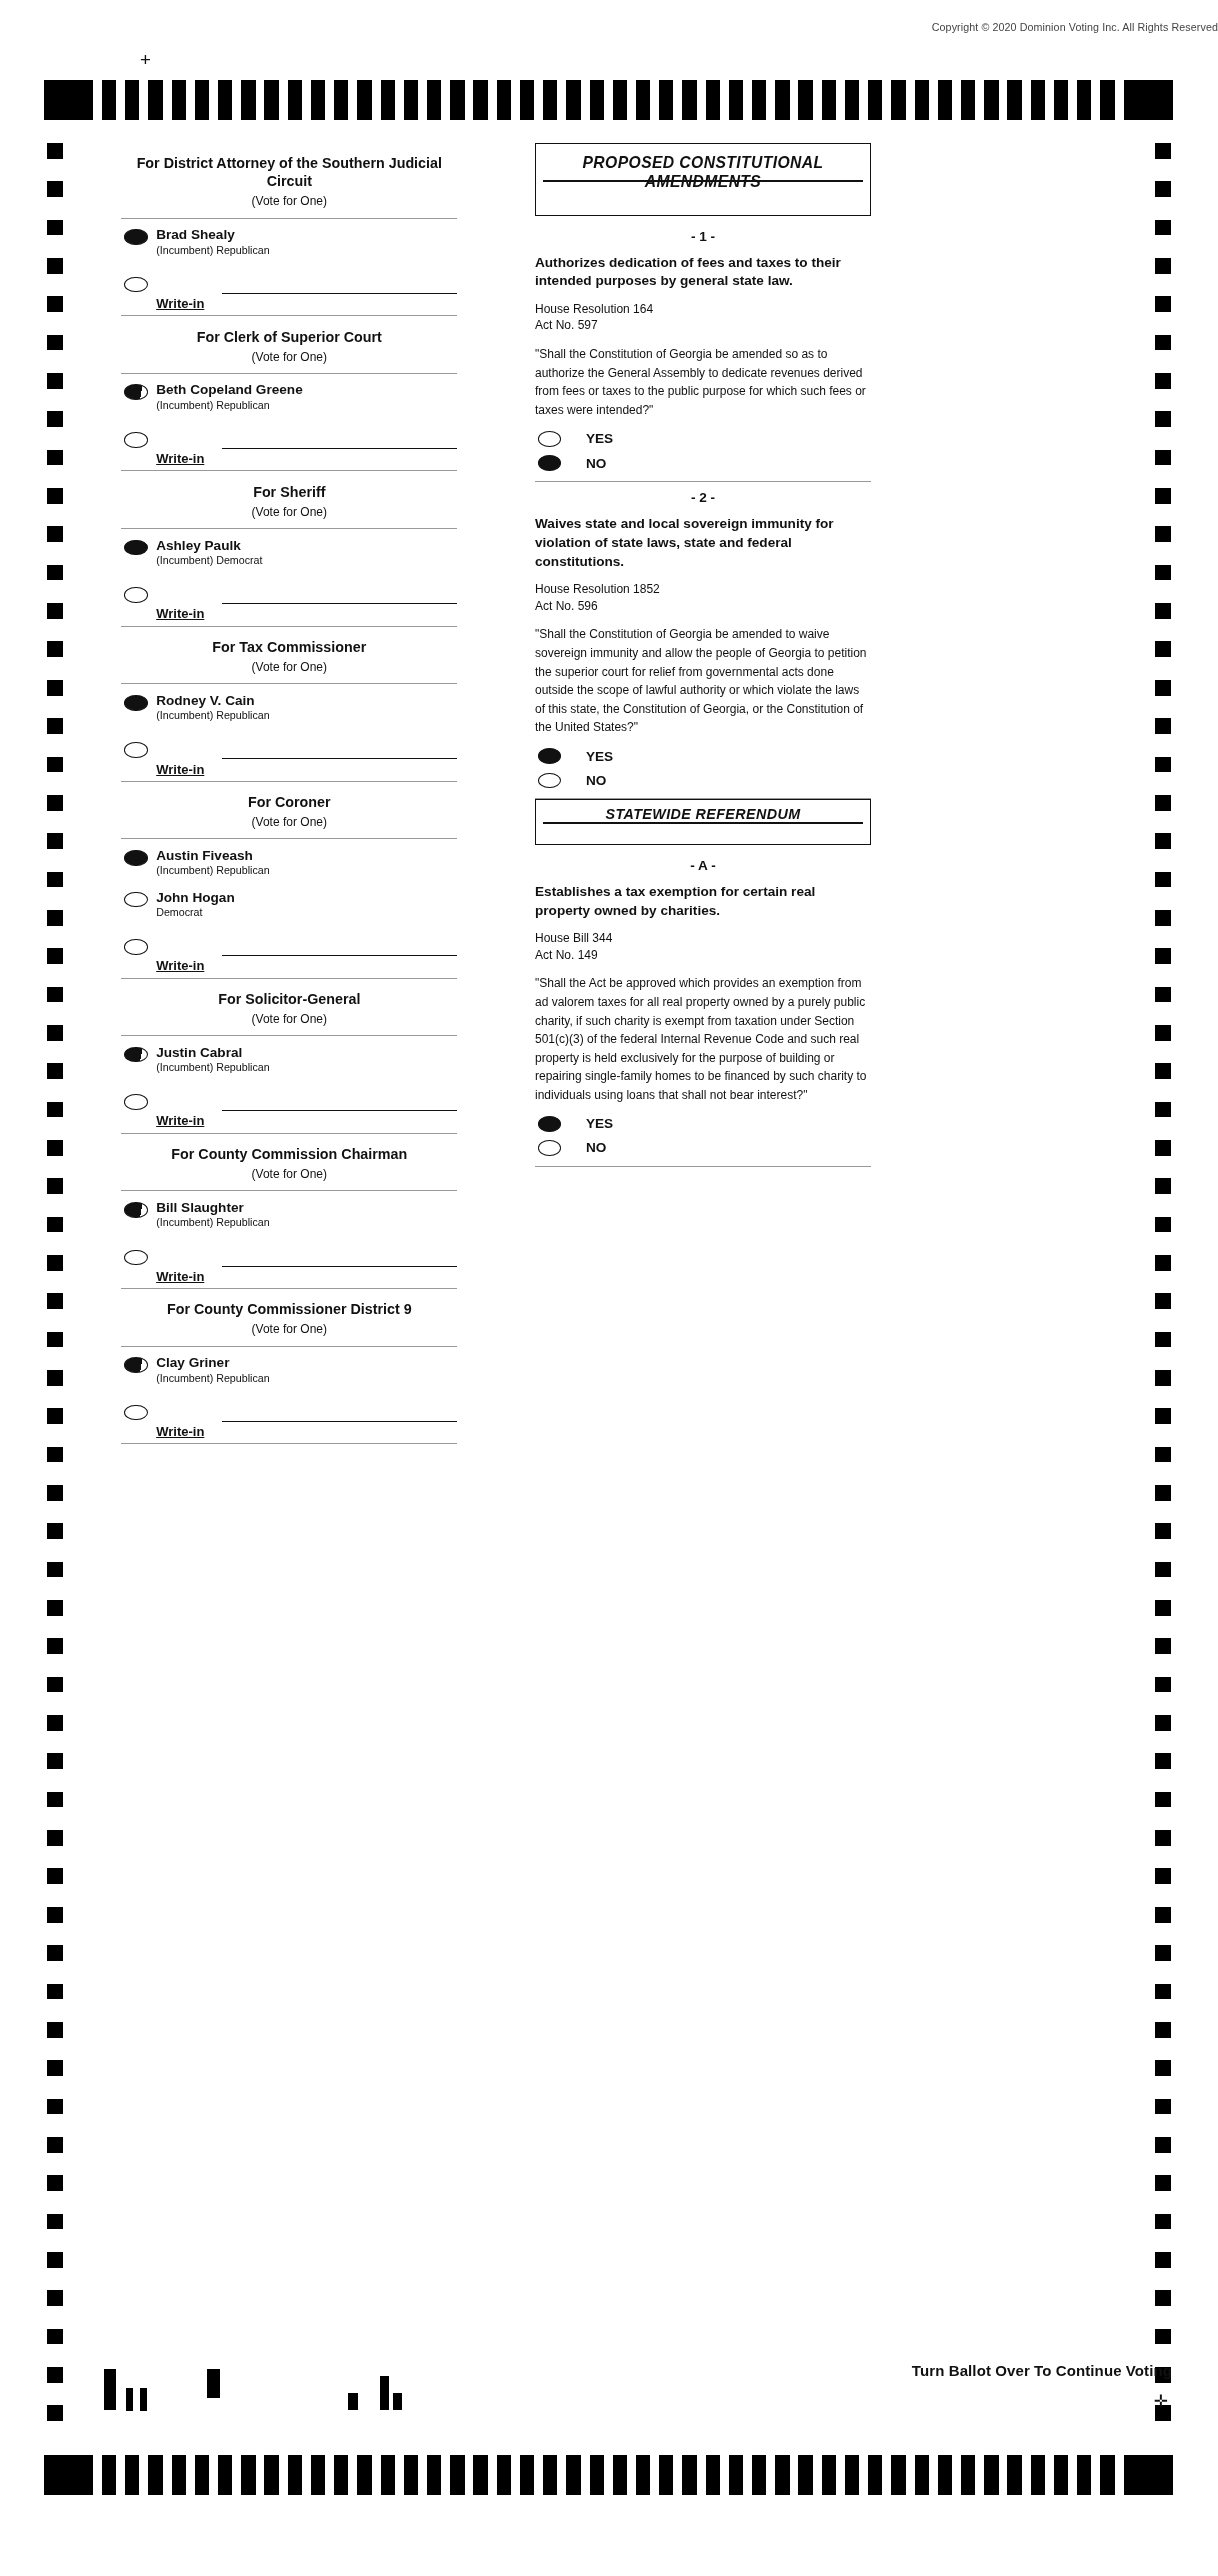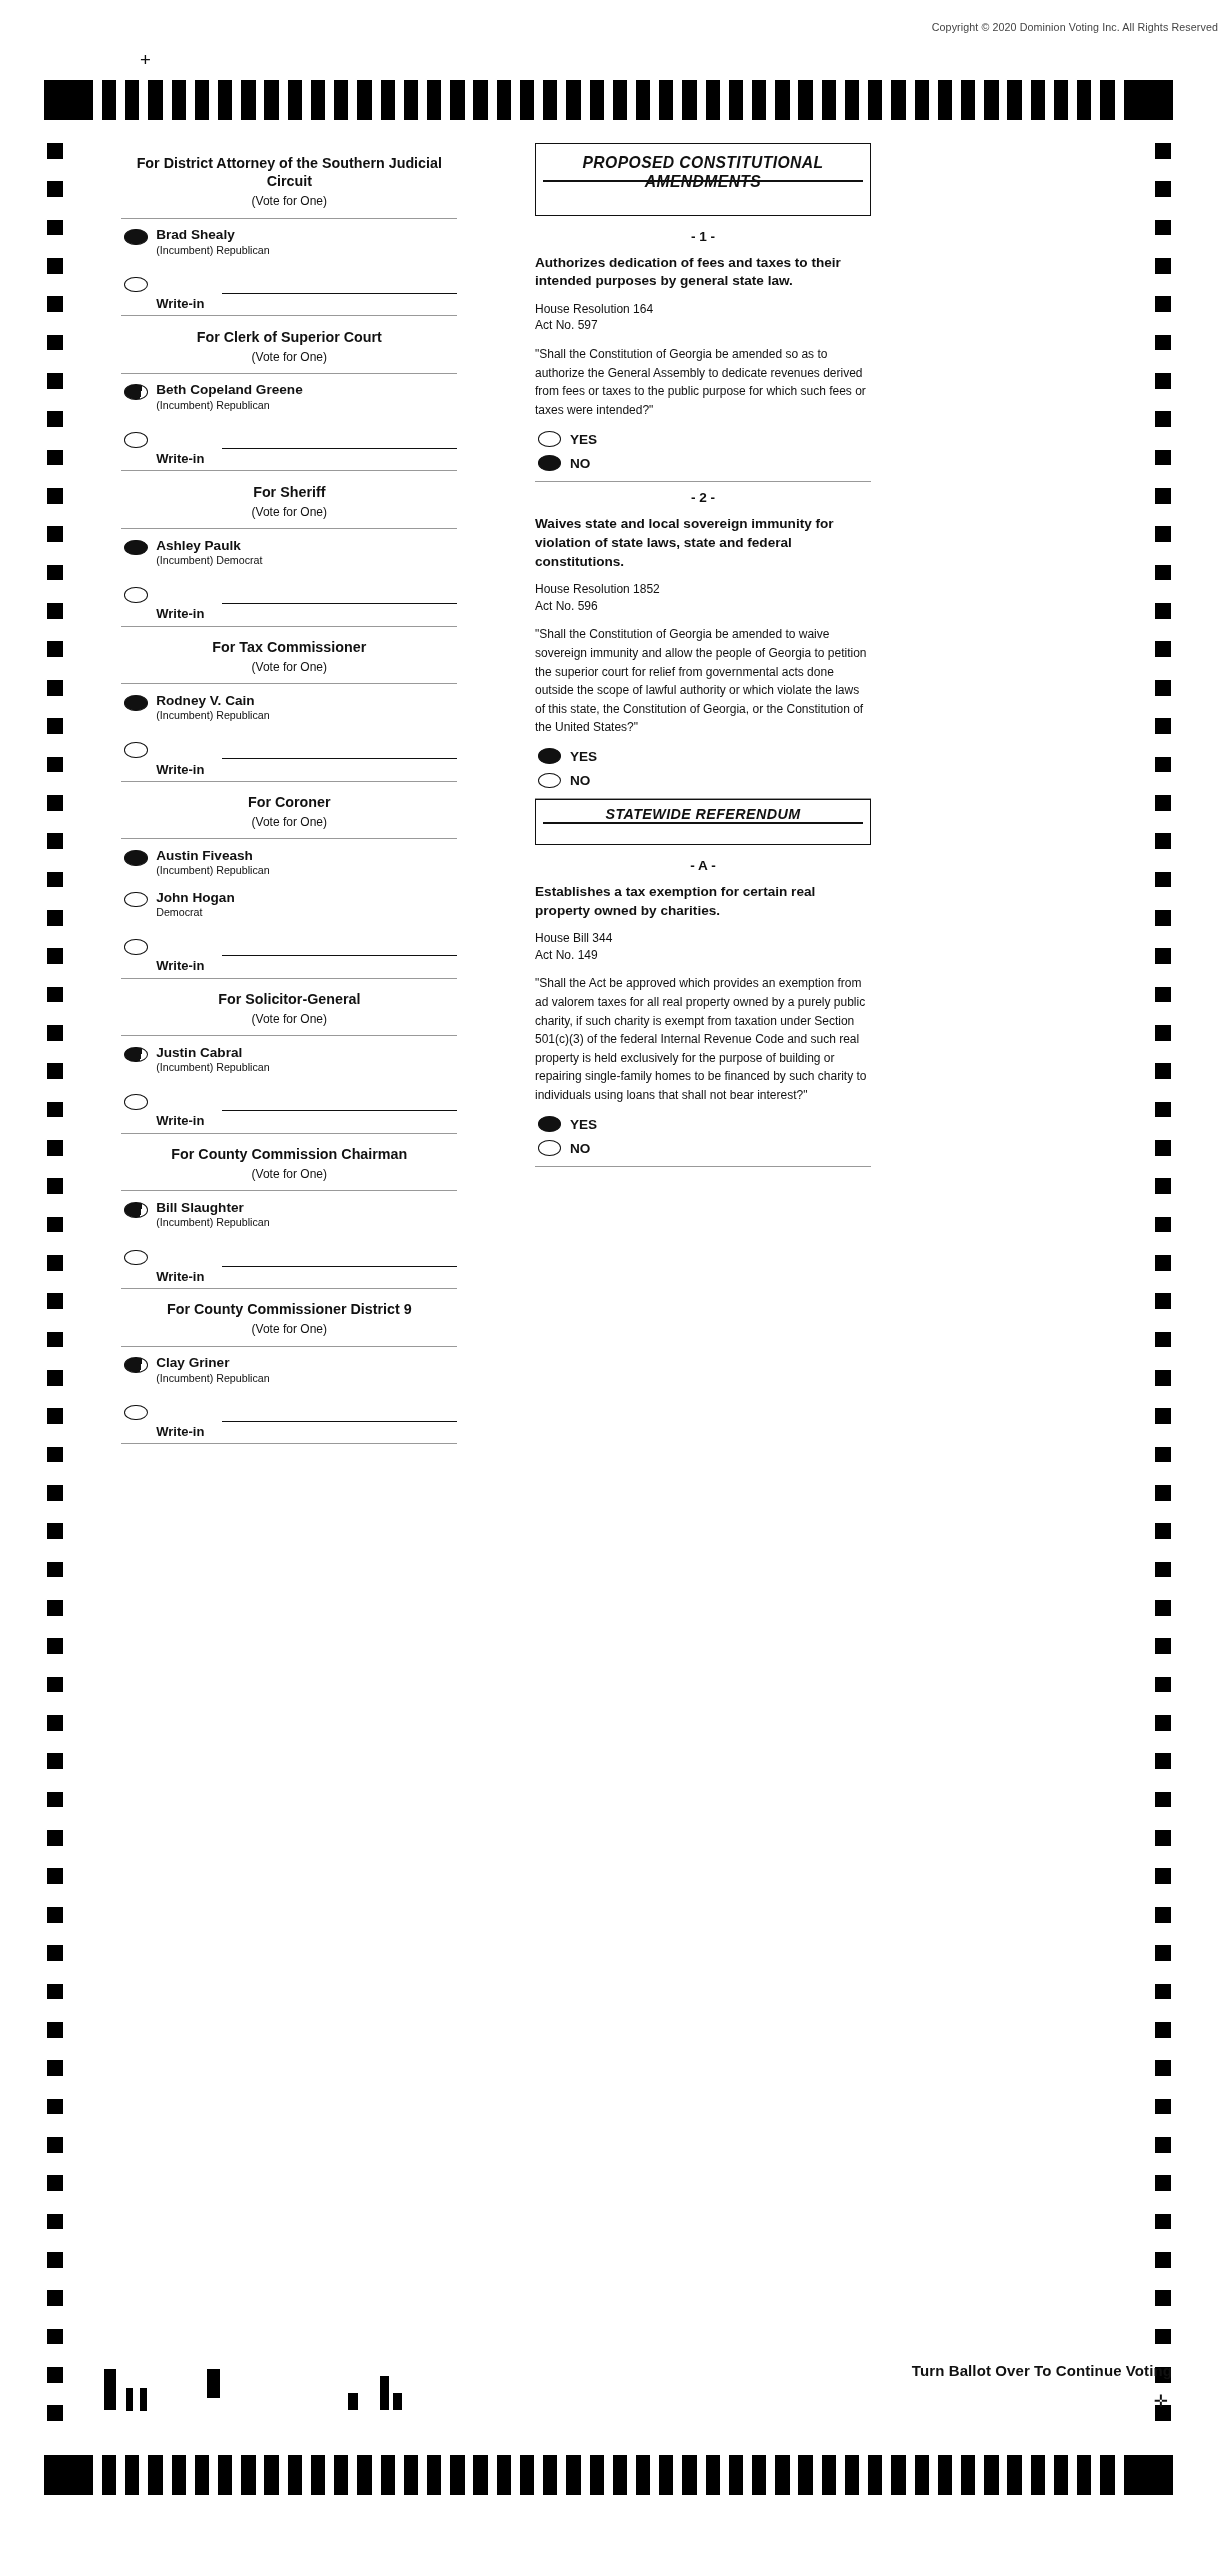--- a/index.html
+++ b/index.html
@@ -143,21 +143,21 @@
     padding-top: 0.7px;
   }
 
   
   .writein {
     display: flex;
     align-items: flex-end;
     padding: 11.4px 0 0 0;
   }
   .writein .oval { margin-top: 0; margin-bottom: 18.6px; }
-  .writein-block { flex: 1 1 auto; }
+  .writein-block { flex: 1 1 auto; text-decoration: underline; }
   .writein-line {
     border-bottom: 0.7px solid #111;
     height: 21.4px;
     margin-left: 66px;
   }
   .writein-label {
     font-size: 13px;
     font-weight: bold;
     padding-top: 2.1px;
   }
@@ -212,22 +212,23 @@
     line-height: 16.4px;
     padding-bottom: 11.4px;
   }
   .amend-body {
     font-size: 12px;
     line-height: 18.6px;
     padding-bottom: 7.1px;
   }
   .yn-row {
     display: flex;
-    align-items: flex-end;
+    align-items: center;
     padding: 4.3px 0 4.3px 0;
+    gap: 16px;
   }
   .yn-row .oval { margin-top: 0; }
   .yn-label {
     font-size: 13.6px;
     font-weight: bold;
   }
   .hr-thin {
     border-top: 0.7px solid #999;
     margin: 5.7px 0 0 0;
   }

